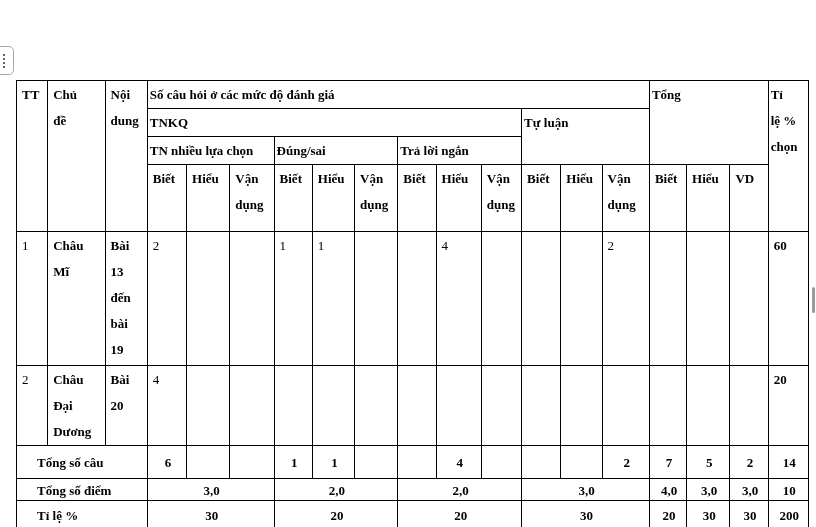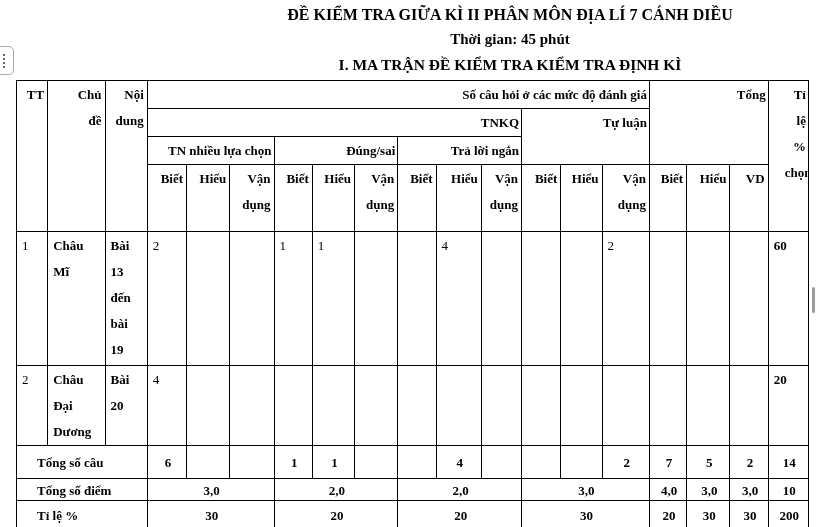--- a/index.html
+++ b/index.html
@@ -8,22 +8,22 @@
   
   .headings{position:absolute;left:204px;right:0;top:2px;text-align:center;}
   .h-line1{font-size:16px;font-weight:bold;line-height:25px;}
   .h-line2{font-size:15px;font-weight:bold;line-height:25px;}
   .h-line3{font-size:15.5px;font-weight:bold;line-height:25px;}
   
   table.matrix{position:absolute;left:16px;top:80px;border-collapse:collapse;
         table-layout:fixed;width:793px;}
   .matrix th,.matrix td{border:1px solid #000;font-size:13px;vertical-align:top;
         padding:1px 3px 0 5px;white-space:pre-line;overflow:hidden;line-height:26px;}
-  .matrix th{font-weight:bold;text-align:right;}
-  .matrix th.grp{text-align:right;padding-left:16px;padding-right:2px;}
+  .matrix th{font-weight:bold;text-align:left;}
+  .matrix th.grp{text-align:left;padding-left:2px;padding-right:2px;}
   .matrix td{font-weight:normal;}
   .matrix td.b{font-weight:bold;}
   tr.tot td{vertical-align:middle;text-align:center;font-weight:bold;line-height:15px;}
   tr.tot td.lab{text-align:left;padding-left:20px;}
   
   .drag-handle{position:absolute;left:-10px;top:46px;width:22px;height:27px;
         border:1.5px solid #a8a8a8;border-radius:5px;background:#fff;}
   .drag-dots{position:absolute;left:12px;top:7px;width:2px;height:2px;background:#666;
         box-shadow:0 4px 0 #666,0 8px 0 #666,0 12px 0 #666;}
   .scroll-thumb{position:absolute;right:1px;top:287px;width:3px;height:26px;
@@ -31,25 +31,20 @@
 </style>
 </head>
 <body>
 
 <div class="page">
 
   <div class="drag-handle">
     <span class="drag-dots"></span>
   </div>
 
-  <div class="headings">
-    <div class="h-line1">ĐỀ KIỂM TRA GIỮA KÌ II PHÂN MÔN ĐỊA LÍ 7 CÁNH DIỀU</div>
-    <div class="h-line2">Thời gian: 45 phút</div>
-    <div class="h-line3">I. MA TRẬN ĐỀ KIỂM TRA KIỂM TRA ĐỊNH KÌ</div>
-  </div>
 
   <table class="matrix">
     <colgroup>
       <col style="width:31px">
         <col style="width:57px">
         <col style="width:42px">
       <col style="width:39px">
         <col style="width:43px">
         <col style="width:44px">
       <col style="width:38px">

